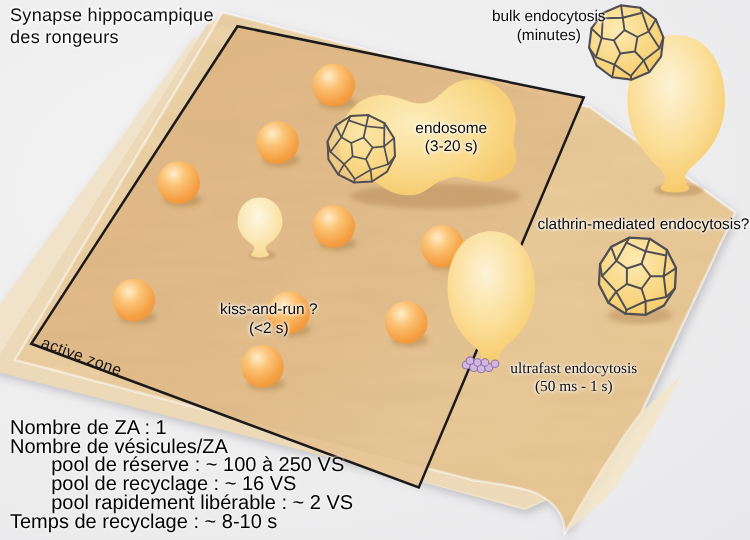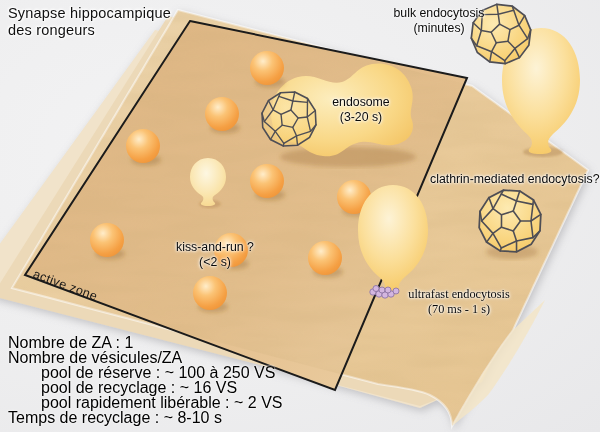--- a/index.html
+++ b/index.html
@@ -216,21 +216,21 @@
     <div>kiss-and-run ?</div>
     <div>(&lt;2 s)</div>
   </div>
 
   <div class="lbl left" style="left:430px;top:172px;">
     <div>clathrin-mediated endocytosis?</div>
   </div>
 
   <div class="lbl" style="left:399px;top:287px;width:120px;font-family:Liberation Serif, serif;">
     <div>ultrafast endocytosis</div>
-    <div>(70 ms - 1 s)</div>
+    <div>(50 ms - 1 s)</div>
   </div>
 
   <div class="az-label">active zone</div>
 
   <div class="stats">
     <div>Nombre de ZA : 1</div>
     <div>Nombre de vésicules/ZA</div>
     <div class="ind">pool de réserve : ~ 100 à 250 VS</div>
     <div class="ind">pool de recyclage : ~ 16 VS</div>
     <div class="ind">pool rapidement libérable : ~ 2 VS</div>

